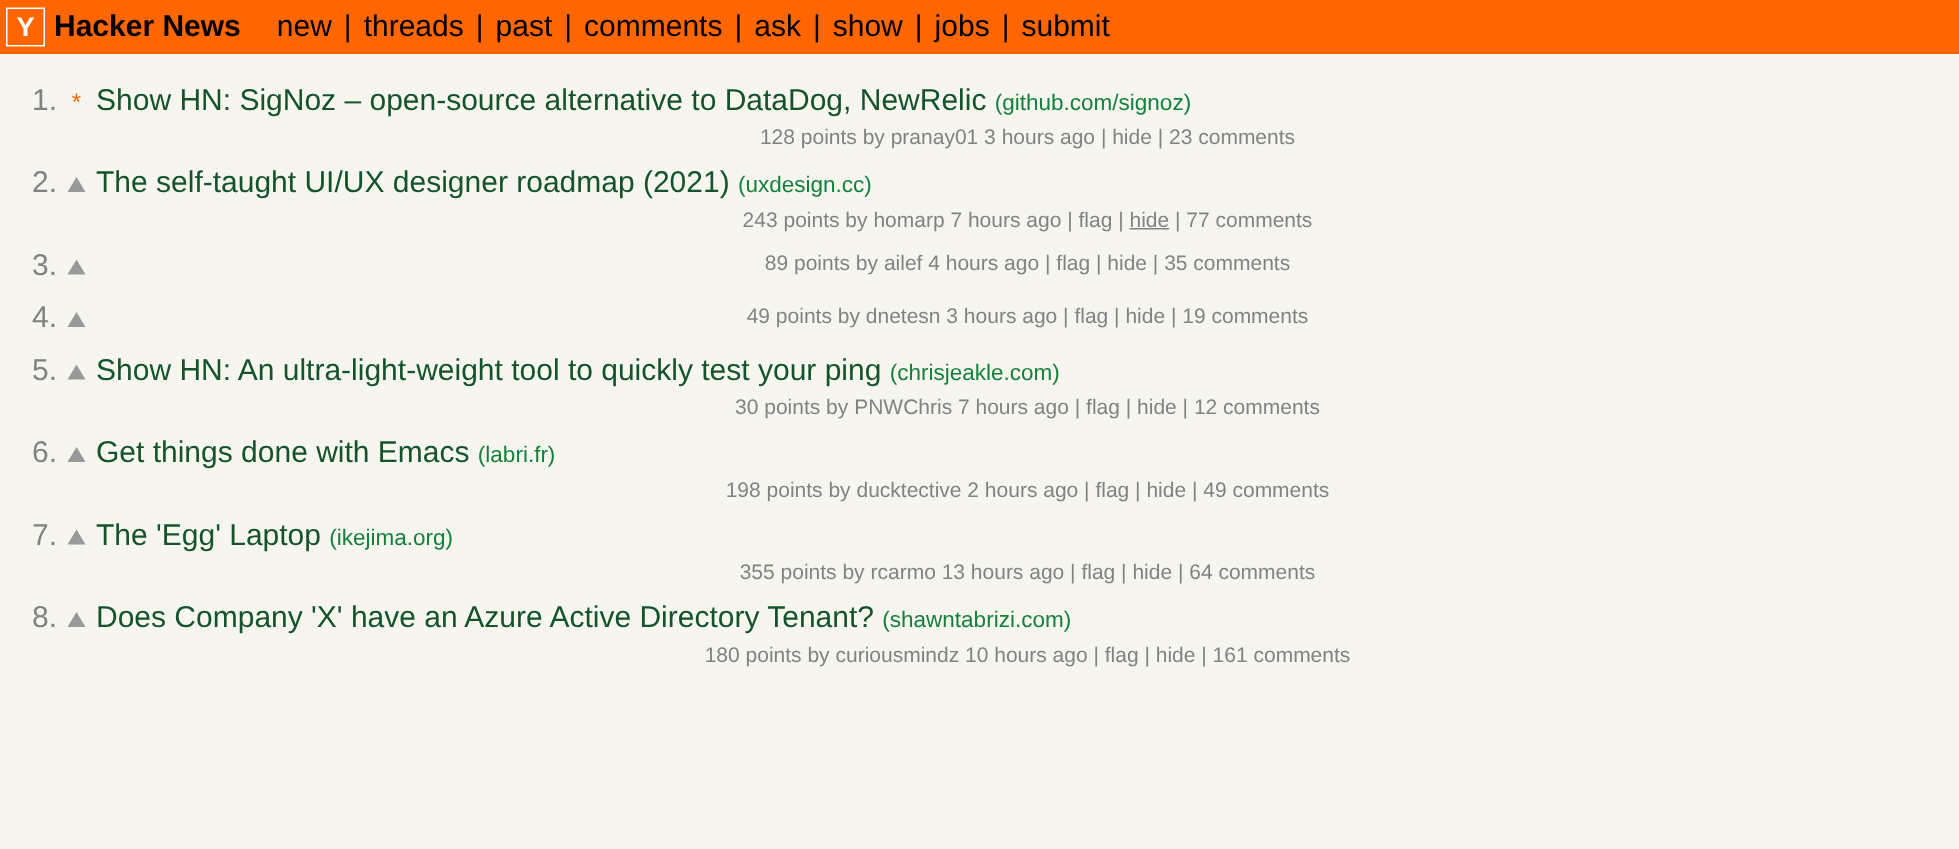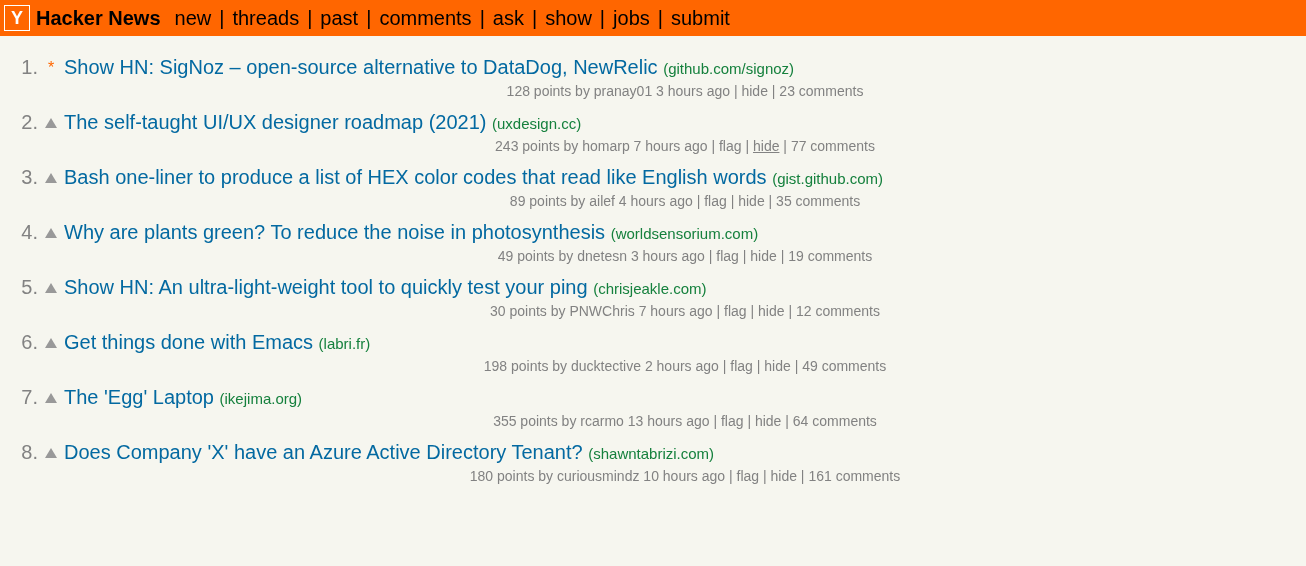--- a/index.html
+++ b/index.html
@@ -29,21 +29,21 @@
       text-align: center;
       line-height: 24px;
       font-size: 18px;
       margin-right: 6px;
       font-family: Verdana, Geneva, sans-serif;
     }
     .site-title {
       font-weight: bold;
       color: #000;
       font-size: 20px;
-      margin-right: 14px;
+      margin-right: 24px;
     }
     .nav {
       display: flex;
       align-items: flex-start;
       color: #000;
       font-size: 20px;
     }
     .nav a {
       color: #000;
       text-decoration: none;
@@ -90,21 +90,21 @@
     }
     .story-content {
       flex: 1;
       padding-left: 4px;
     }
     .title-line {
       font-size: 20px;
       line-height: 24px;
     }
     .story-title {
-      color: #0369a1;
+      color: #14532d;
       text-decoration: none;
       cursor: pointer;
     }
     .story-domain {
       color: #15803d;
       font-size: 15px;
     }
     .subtext {
       color: #828282;
       font-size: 14px;
@@ -160,29 +160,27 @@
         <div class="vote-col"><span class="vote-arrow"></span></div>
         <div class="story-content">
           <div class="title-line"><a class="story-title">The self-taught UI/UX designer roadmap (2021)</a> <a class="story-domain">(uxdesign.cc)</a></div>
           <div class="subtext"><span>243 points</span><span> by </span><a>homarp</a> <a>7 hours ago</a> | <a>flag</a> | <a class="underline">hide</a> | <a>77 comments</a></div>
         </div>
       </div>
       <div class="story">
         <div class="rank">3.</div>
         <div class="vote-col"><span class="vote-arrow"></span></div>
         <div class="story-content">
-          <div class="title-line"><a class="story-title">Bash one-liner to produce a list of HEX color codes that read like English words</a> <a class="story-domain">(gist.github.com)</a></div>
           <div class="subtext"><span>89 points</span><span> by </span><a>ailef</a> <a>4 hours ago</a> | <a>flag</a> | <a>hide</a> | <a>35 comments</a></div>
         </div>
       </div>
       <div class="story">
         <div class="rank">4.</div>
         <div class="vote-col"><span class="vote-arrow"></span></div>
         <div class="story-content">
-          <div class="title-line"><a class="story-title">Why are plants green? To reduce the noise in photosynthesis</a> <a class="story-domain">(worldsensorium.com)</a></div>
           <div class="subtext"><span>49 points</span><span> by </span><a>dnetesn</a> <a>3 hours ago</a> | <a>flag</a> | <a>hide</a> | <a>19 comments</a></div>
         </div>
       </div>
       <div class="story">
         <div class="rank">5.</div>
         <div class="vote-col"><span class="vote-arrow"></span></div>
         <div class="story-content">
           <div class="title-line"><a class="story-title">Show HN: An ultra-light-weight tool to quickly test your ping</a> <a class="story-domain">(chrisjeakle.com)</a></div>
           <div class="subtext"><span>30 points</span><span> by </span><a>PNWChris</a> <a>7 hours ago</a> | <a>flag</a> | <a>hide</a> | <a>12 comments</a></div>
         </div>

